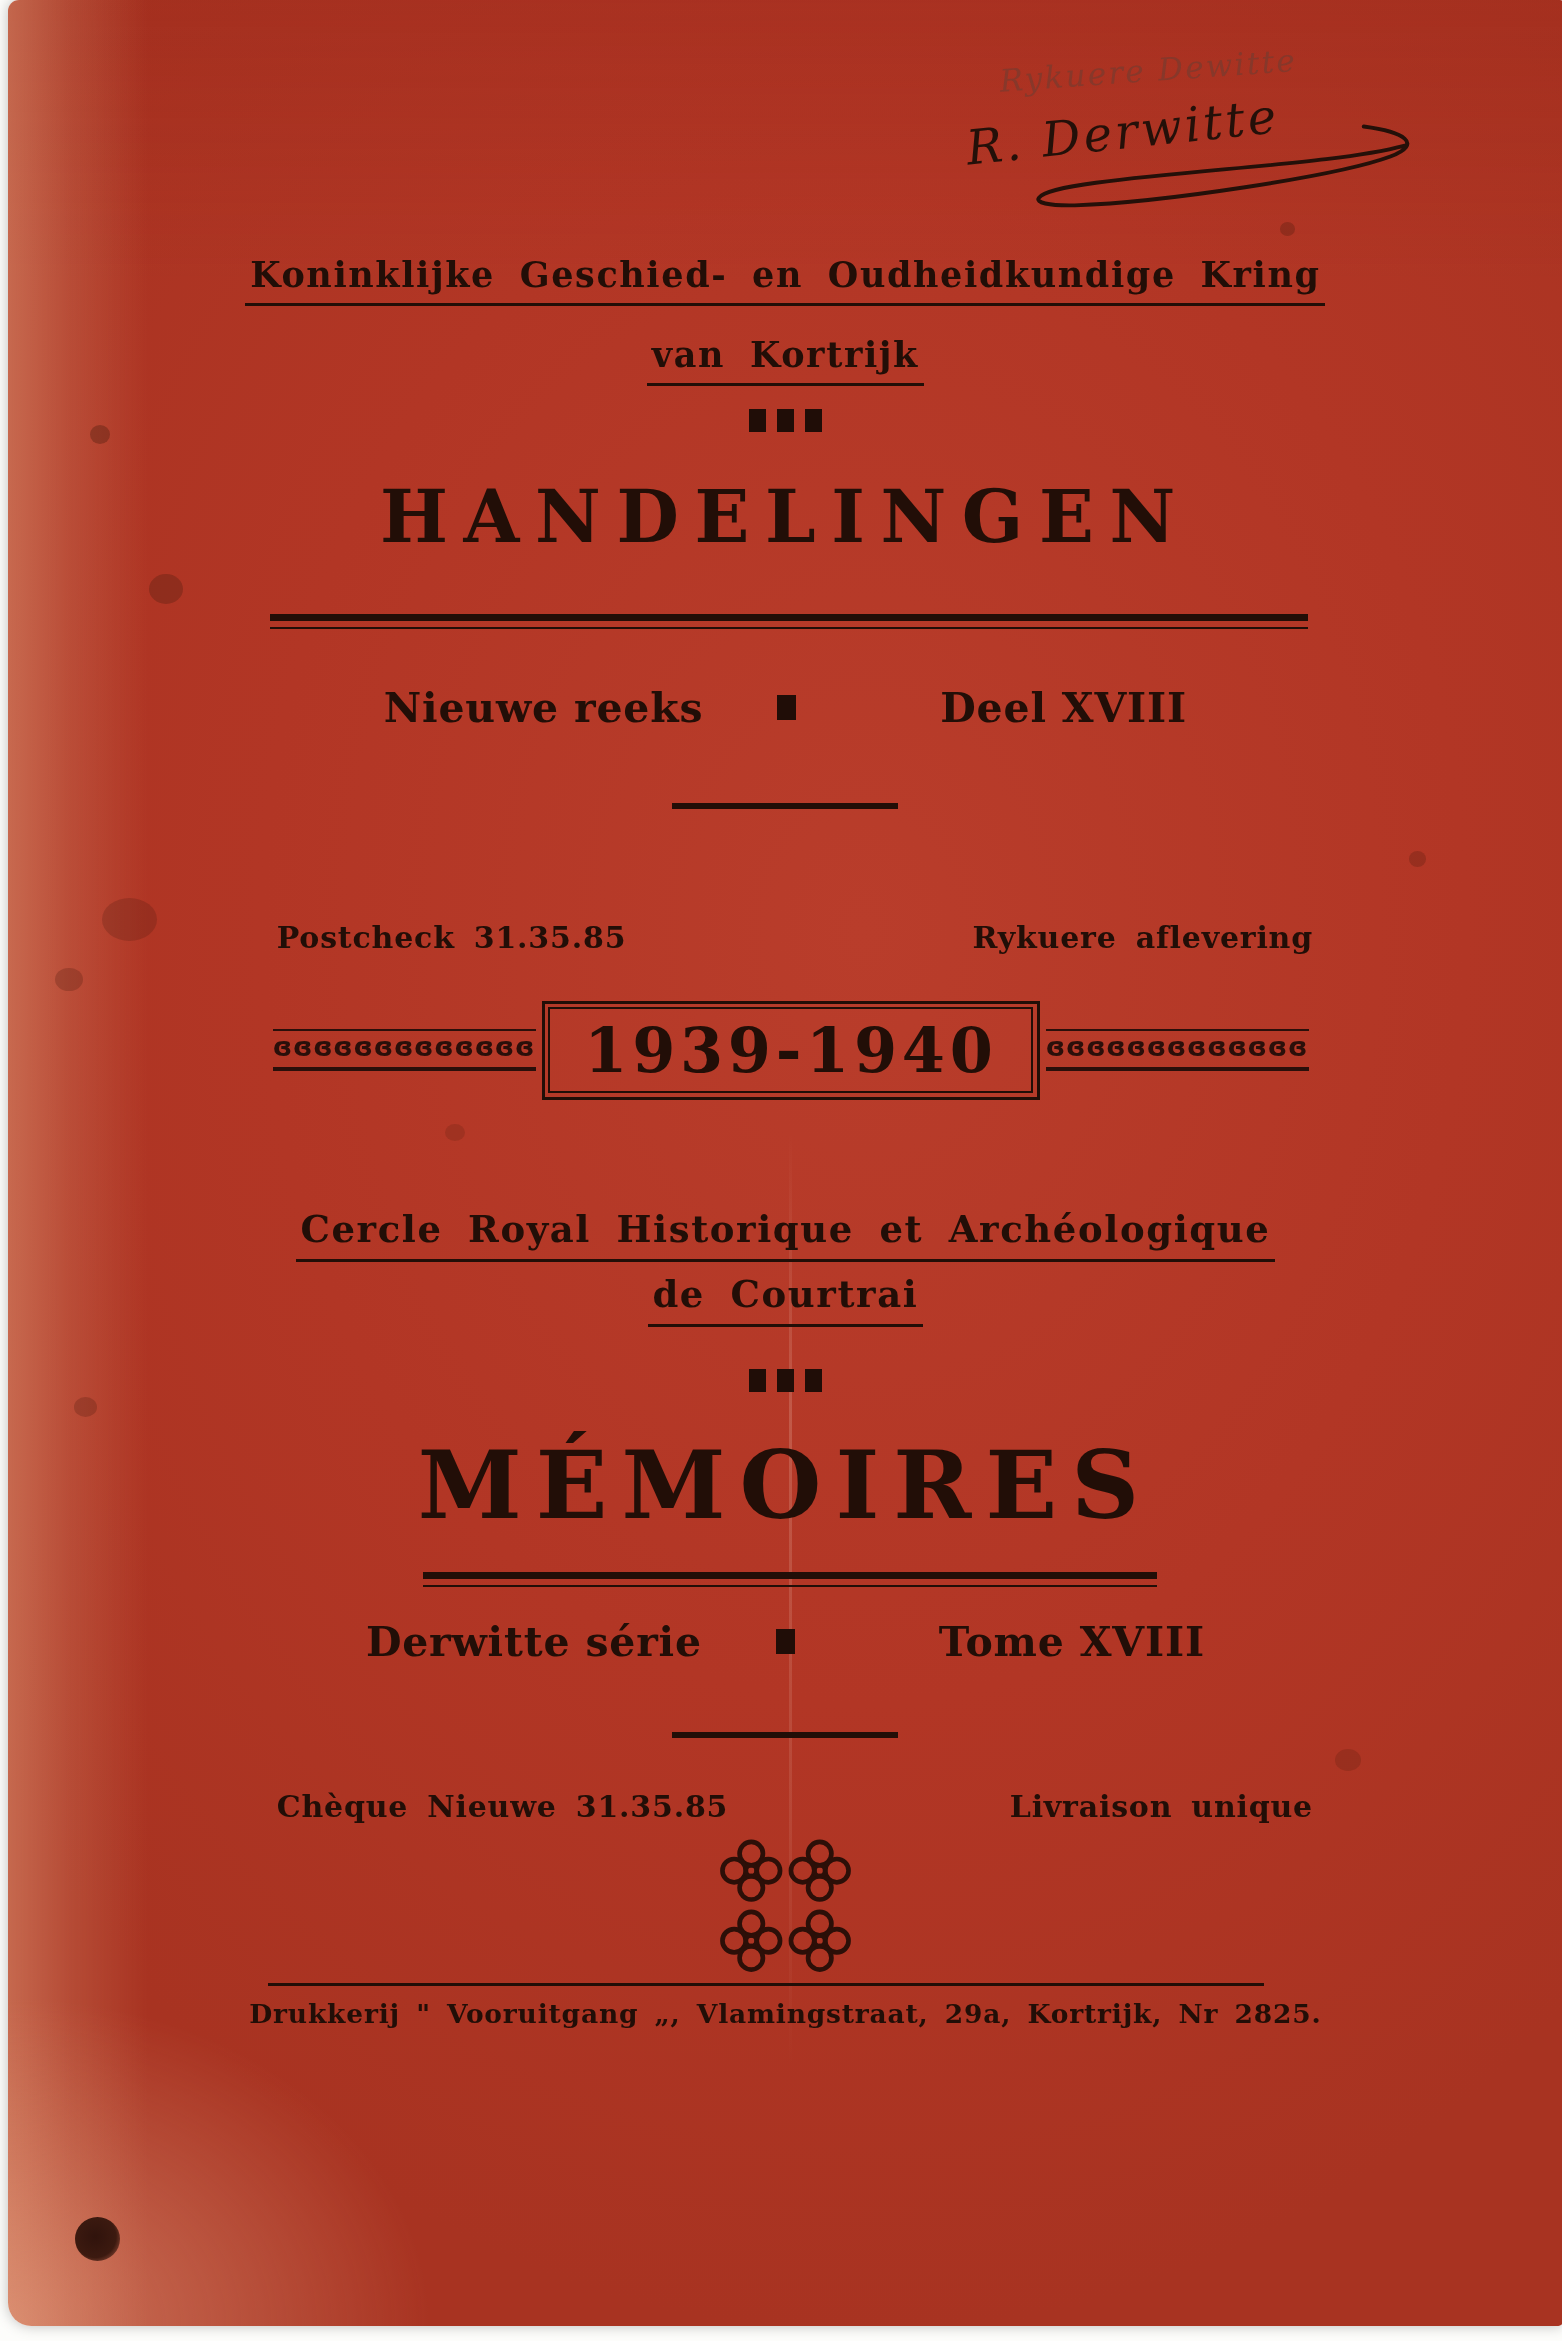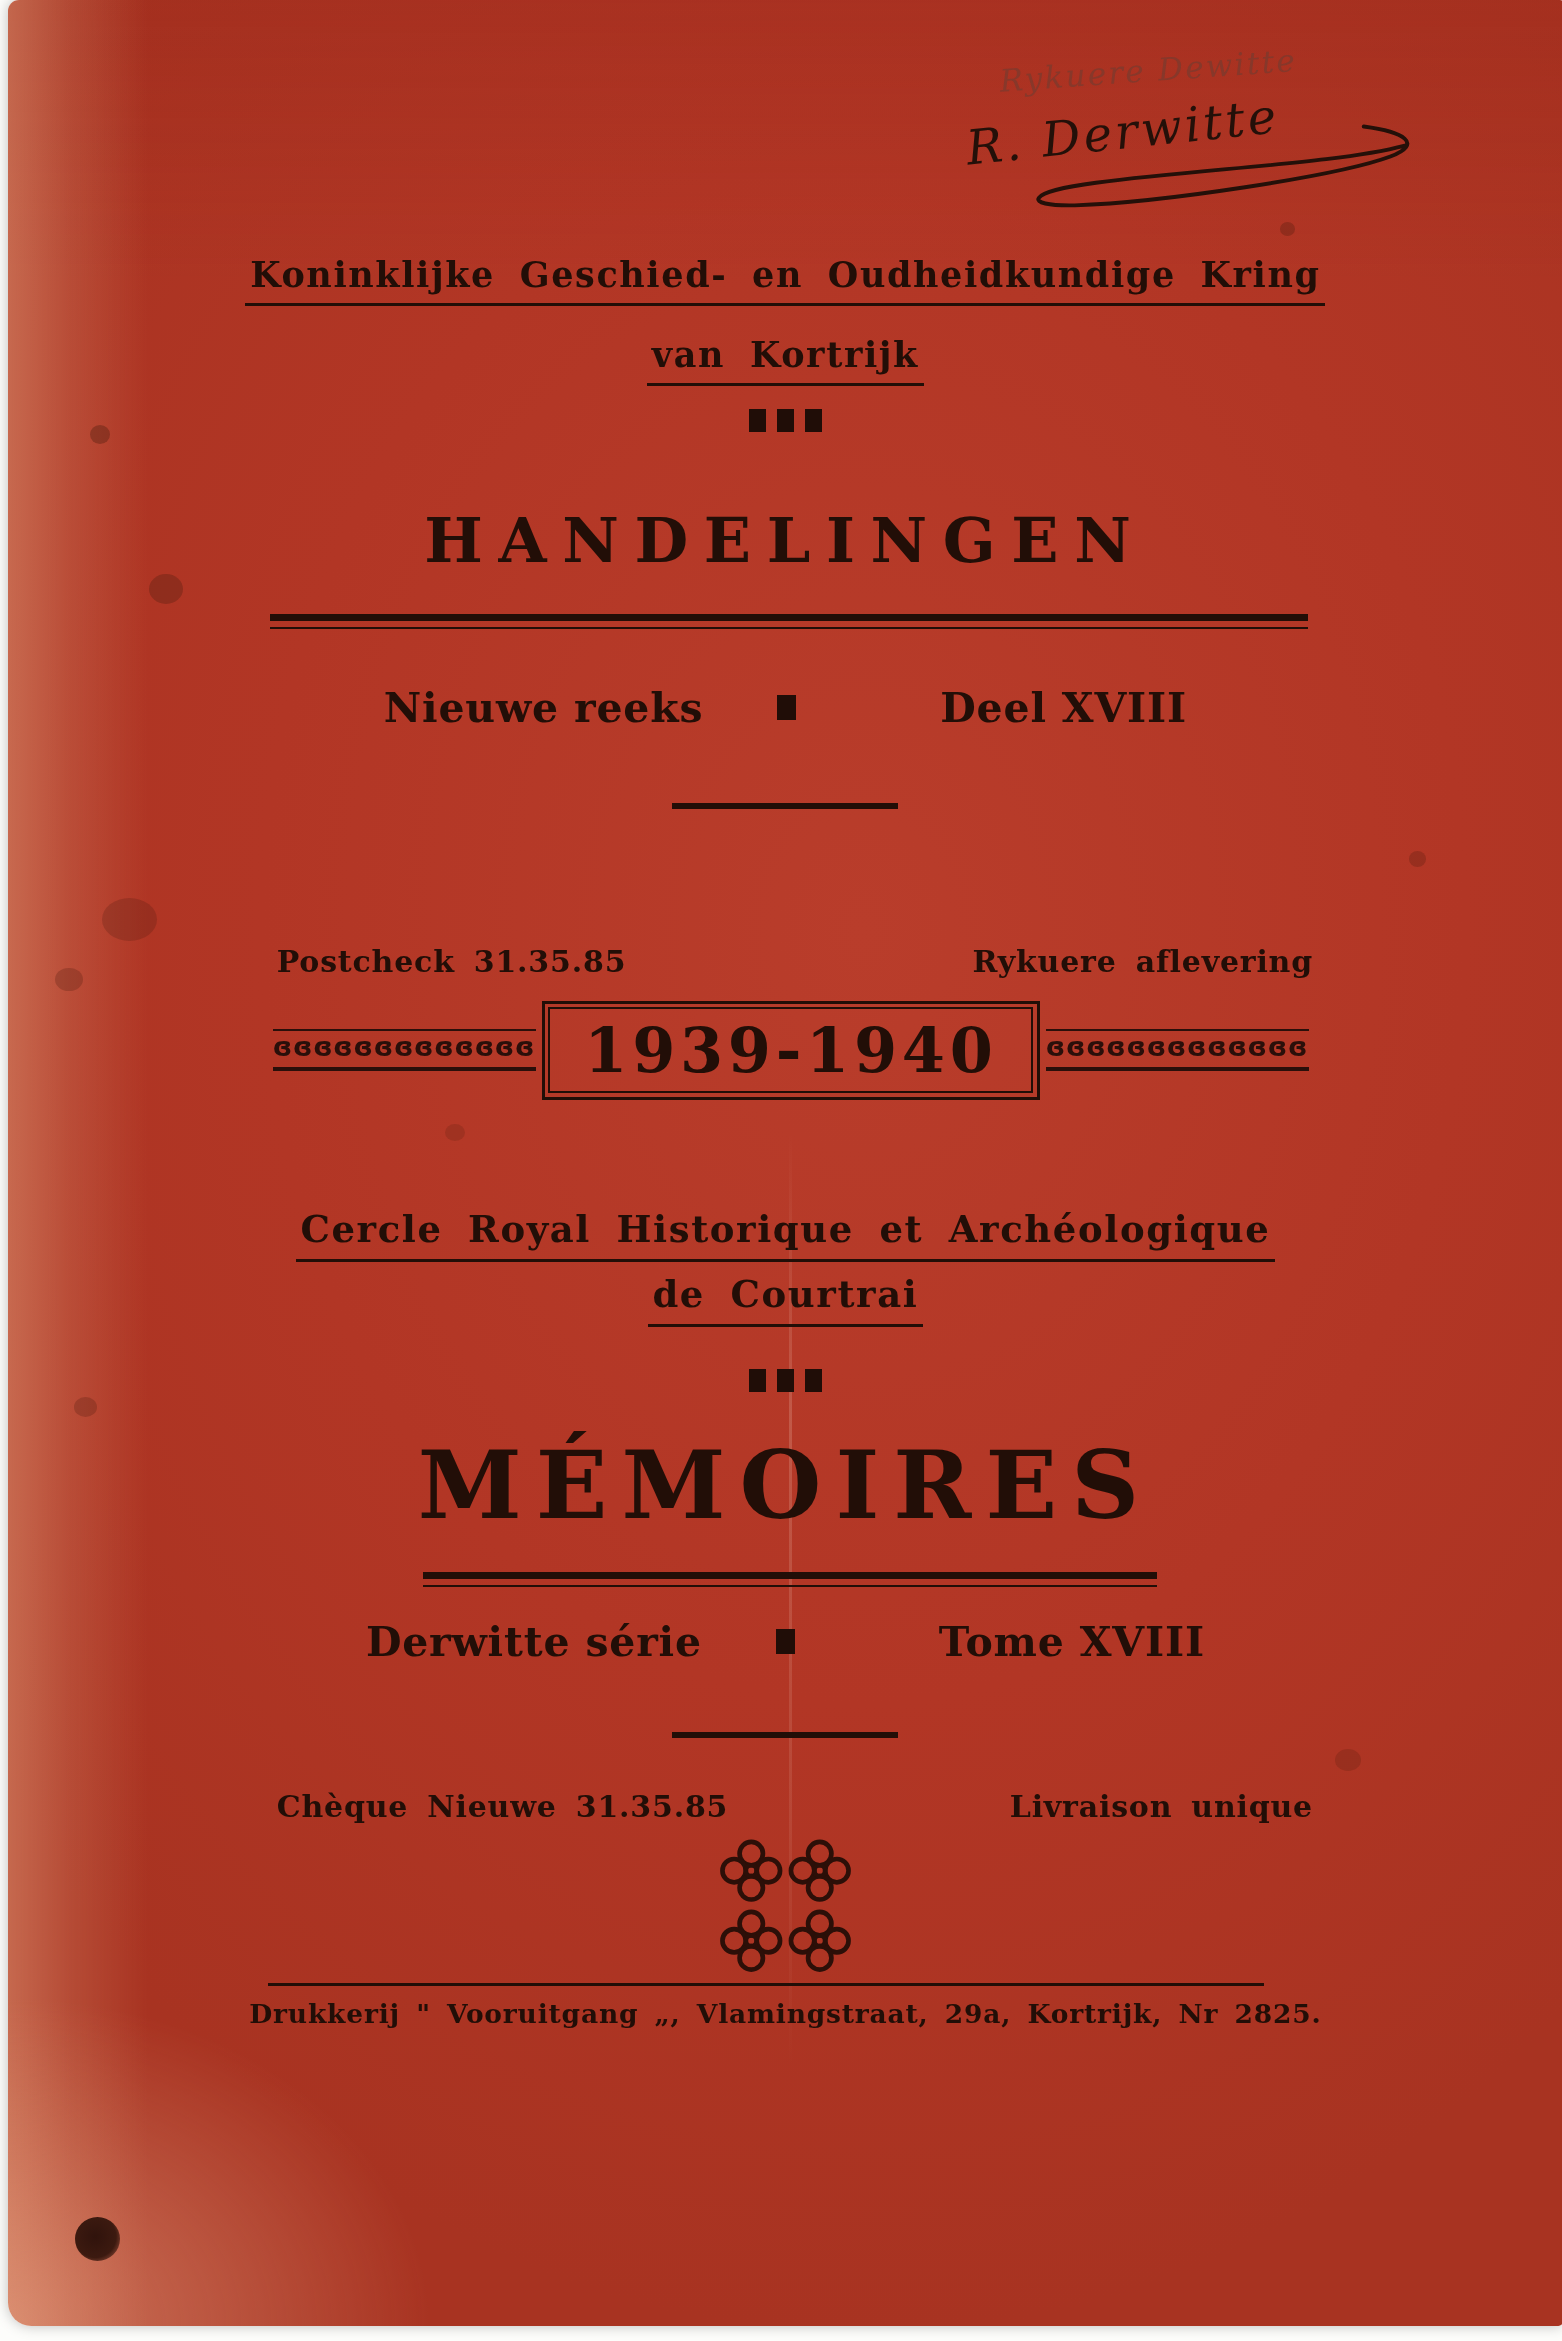--- a/index.html
+++ b/index.html
@@ -29,21 +29,21 @@
     transform:rotate(-6deg);color:#241009;}
   #ink-signature .sig-text{font-style:italic;font-size:48px;letter-spacing:3.1px;}
 
   
   .rule-under{display:inline-block;border-bottom:3.1px solid #220e07;padding:0 4.7px 7.8px 4.7px;}
   .org{font-size:35px;font-weight:bold;letter-spacing:1.6px;word-spacing:11px;}
 
   .sep-squares .sq{display:inline-block;width:17px;height:23.4px;background:#200d07;margin:0 5.5px;vertical-align:middle;}
 
   .big-title{font-weight:bold;}
-  #title-nl{top:504px;font-size:62px;letter-spacing:15.6px;}
+  #title-nl{top:474px;font-size:72px;letter-spacing:15.6px;}
   #title-fr{top:1430px;font-size:94px;letter-spacing:14px;}
 
   .double-rule{position:absolute;height:5.5px;border-top:7px solid #220e07;border-bottom:2.3px solid #220e07;}
   #rule-nl{left:262px;width:1038px;top:614px;}
   #rule-fr{left:415px;width:734px;top:1572px;}
 
   .series-line{font-size:41px;font-weight:bold;letter-spacing:0.8px;}
   .series-line .bullet{display:inline-block;width:19px;height:25px;background:#200d07;vertical-align:middle;margin:0 0 7.8px 0;}
   .series-line .lbl-left{margin-right:74px;}
   .series-line .lbl-right{margin-left:144px;}
@@ -110,21 +110,21 @@
     </div>
 
     <div id="title-nl" class="center big-title txt">HANDELINGEN</div>
     <div id="rule-nl" class="double-rule"></div>
 
     <div class="center series-line txt" style="top:684px;">
       <span class="lbl-left">Nieuwe reeks</span><span class="bullet"></span><span class="lbl-right">Deel XVIII</span>
     </div>
     <div class="short-rule" style="top:803px;"></div>
 
-    <div class="info-row txt" style="top:944px;text-align:right;">
+    <div class="info-row txt" style="top:920px;text-align:right;">
       <span>Postcheck 31.35.85</span>
       <span>Rykuere aflevering</span>
     </div>
 
     <div id="year-band">
       <div class="band-strip">ɞɞɞɞɞɞɞɞɞɞɞɞɞɞɞɞɞɞɞɞɞɞɞɞ</div>
       <div id="year-box">
         <div class="inner">
           <span class="year txt">1939-1940</span>
         </div>

